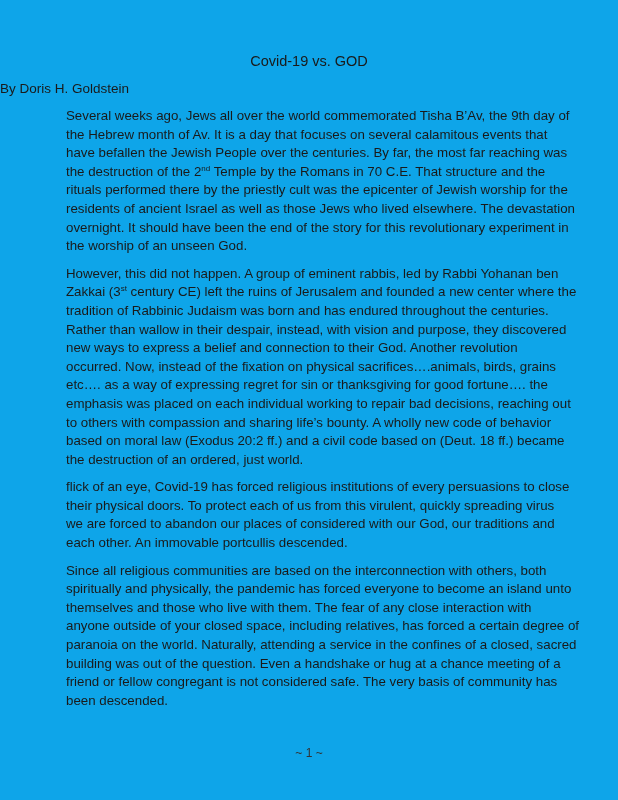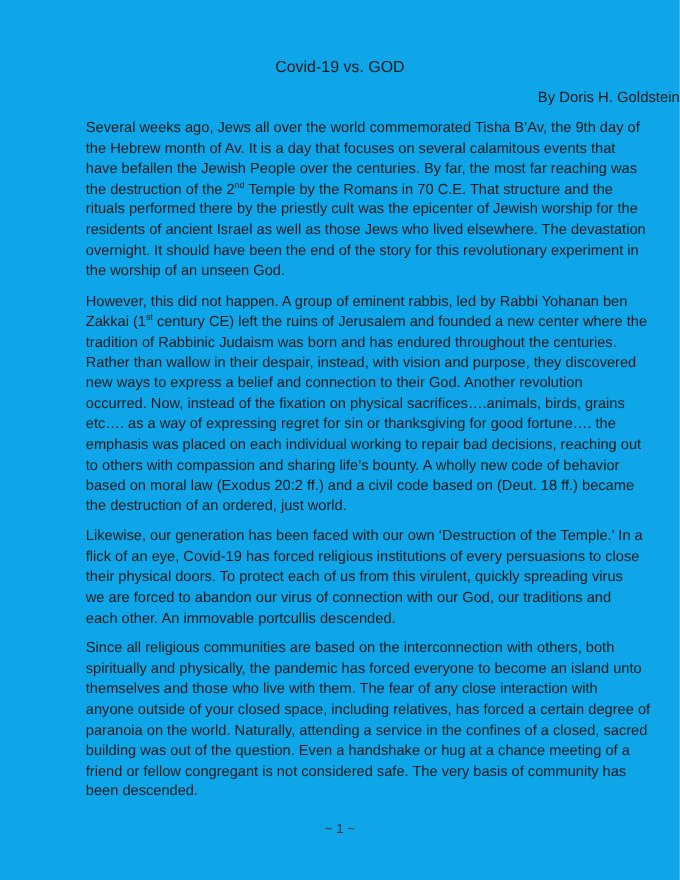--- a/index.html
+++ b/index.html
@@ -1,24 +1,24 @@
 <!DOCTYPE html>
 <html><head>
   <meta charset="utf-8">
   <style>
     html, body { margin: 0; padding: 0; background: #ffffff; }
     body { width: 618px; height: 800px; position: relative; overflow: hidden;
            font-family: "Liberation Sans", "DejaVu Sans", sans-serif; color: #1a1a1a; }
     .page { position: absolute; left: 0; top: 0; width: 618px; height: 800px; background: #0ea5e9; }
     .title { position: absolute; top: 52px; left: 0; width: 618px; text-align: center;
              font-size: 14.5px; line-height: 18px; }
-    .byline { position: absolute; top: 80px; left: 0; width: 618px; text-align: right;
+    .byline { position: absolute; top: 80px; left: 0; width: 618px; text-align: left;
               font-size: 13.5px; line-height: 18px; }
     .body { position: absolute; left: 66px; top: 107px; width: 510px; }
-    .para { margin: 0 0 9px 12px; font-size: 13.3px; line-height: 18.6px; white-space: nowrap; }
+    .para { margin: 0 0 9px 0; font-size: 13.3px; line-height: 18.6px; white-space: nowrap; }
     .line { display: block; }
     sup { font-size: 8px; line-height: 0; vertical-align: 5px; }
     .footer { position: absolute; top: 746px; left: 0; width: 618px; text-align: center;
               font-size: 12px; color: #333; }
   </style>
 </head>
 <body>
 
 <div class="page">
   <div class="title">Covid-19 vs. GOD</div>
@@ -31,37 +31,36 @@
       <span class="line">have befallen the Jewish People over the centuries.  By far, the most far reaching was</span>
       <span class="line"><span>the destruction of the 2</span><sup>nd</sup><span> Temple by the Romans in 70 C.E.  That structure and the</span></span>
       <span class="line">rituals performed there by the priestly cult was the epicenter of Jewish worship for the</span>
       <span class="line">residents of ancient Israel as well as those Jews who lived elsewhere. The devastation</span>
       <span class="line">overnight. It should have been the end of the story for this revolutionary experiment in</span>
       <span class="line">the worship of an unseen God.</span>
     </p>
 
     <p class="para">
       <span class="line">However, this did not happen. A group of eminent rabbis, led by Rabbi Yohanan ben</span>
-      <span class="line"><span>Zakkai (1</span><sup>st</sup><span> century CE) left the ruins of Jerusalem and founded a new center where the</span></span>
+      <span class="line"><span>Zakkai (3</span><sup>st</sup><span> century CE) left the ruins of Jerusalem and founded a new center where the</span></span>
       <span class="line">tradition of Rabbinic Judaism was born and has endured throughout the centuries.</span>
       <span class="line">Rather than wallow in their despair, instead, with vision and purpose, they discovered</span>
       <span class="line">new ways to express a belief and connection to their God. Another revolution</span>
       <span class="line">occurred.  Now, instead of the fixation on physical sacrifices….animals, birds, grains</span>
       <span class="line">etc…. as a way of expressing regret for sin or thanksgiving for good fortune…. the</span>
       <span class="line">emphasis was placed on each individual working to repair bad decisions, reaching out</span>
       <span class="line">to others with compassion and sharing life’s bounty. A wholly new code of behavior</span>
       <span class="line">based on moral law (Exodus 20:2 ff.) and a civil code based on (Deut. 18 ff.)  became</span>
       <span class="line">the destruction of an ordered, just world.</span>
     </p>
 
     <p class="para">
-      <span class="line">Likewise, our generation has been faced with our own ‘Destruction of the Temple.’ In a</span>
       <span class="line">flick of an eye, Covid-19 has forced religious institutions of every persuasions to close</span>
       <span class="line">their physical doors.  To protect each of us from this virulent, quickly spreading virus</span>
-      <span class="line">we are forced to abandon our virus of connection with our God, our traditions and</span>
+      <span class="line">we are forced to abandon our places of considered with our God, our traditions and</span>
       <span class="line">each other.  An immovable portcullis descended.</span>
     </p>
 
     <p class="para">
       <span class="line">Since all religious communities are based on the interconnection with others, both</span>
       <span class="line">spiritually and physically, the pandemic has forced everyone to become an island unto</span>
       <span class="line">themselves and those who live with them.  The fear of any close interaction with</span>
       <span class="line">anyone outside of your closed space, including relatives, has forced a certain degree of</span>
       <span class="line">paranoia on the world. Naturally, attending a service in the confines of a closed, sacred</span>
       <span class="line">building was out of the question.  Even a handshake or hug at a chance meeting of a</span>

